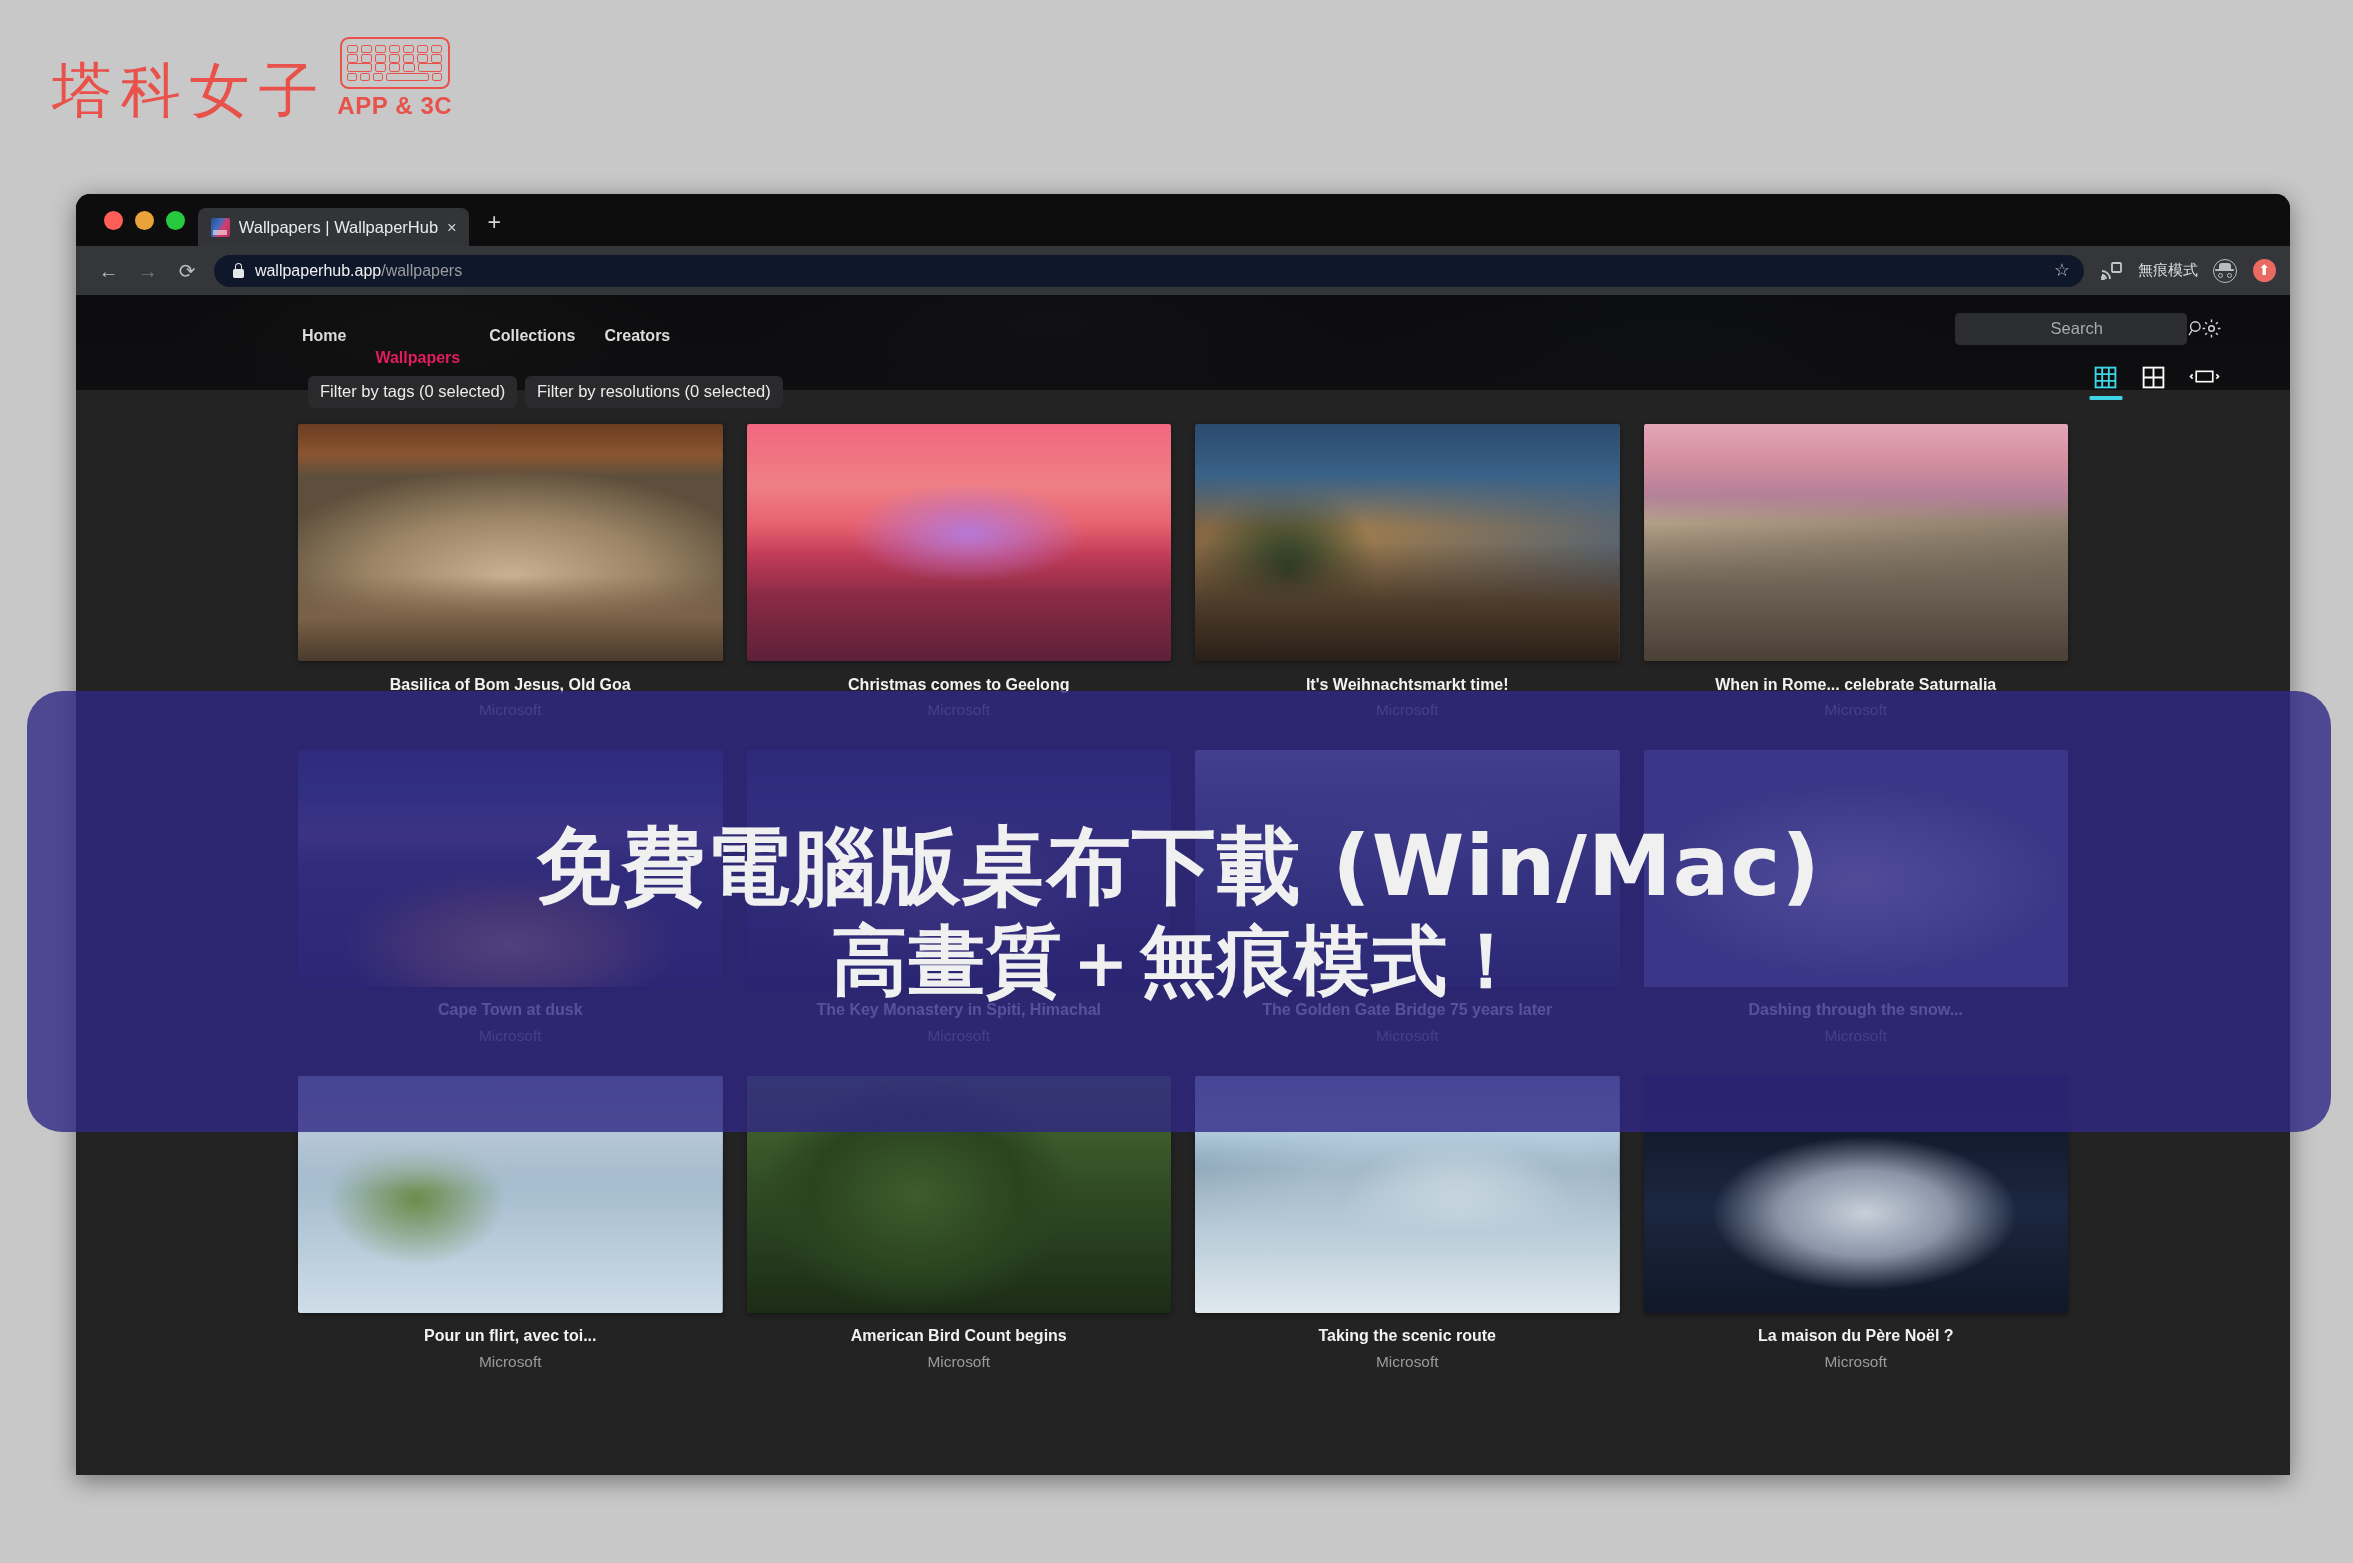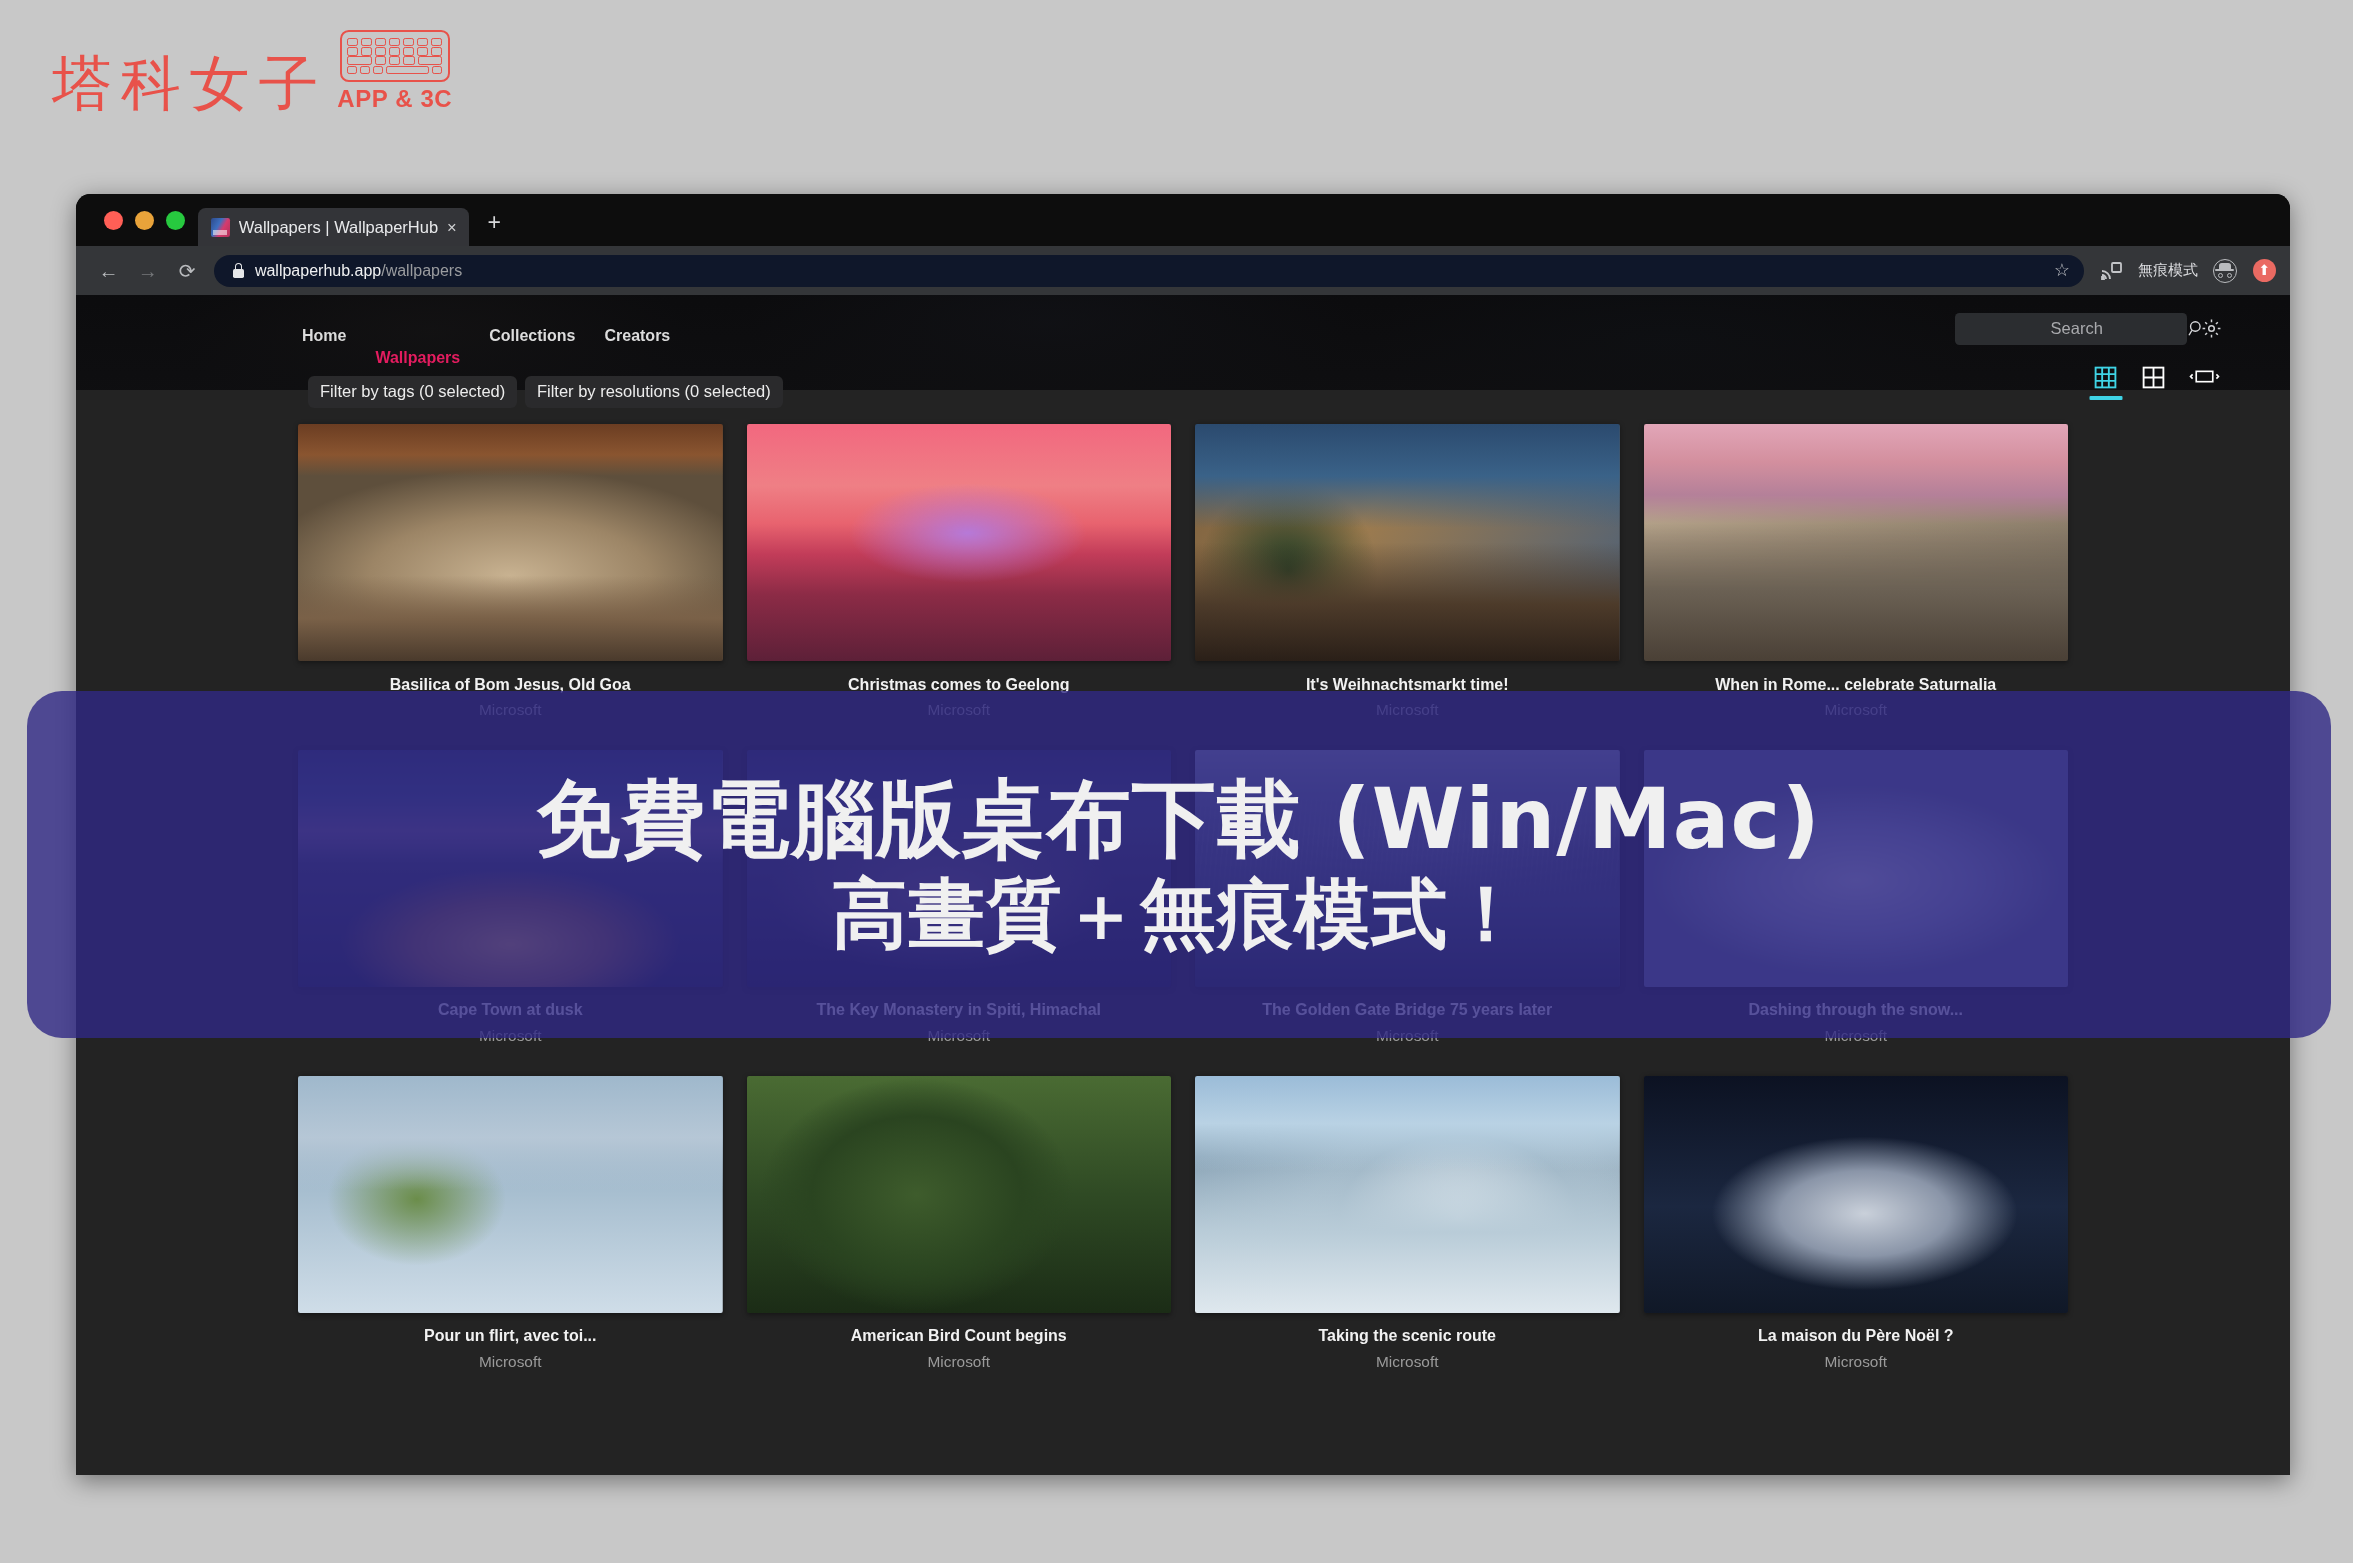--- a/index.html
+++ b/index.html
@@ -13,21 +13,21 @@
   
   #logo {
     position: absolute; left: 52px; top: 30px;
     display: flex; align-items: flex-end; gap: 10px;
   }
   #logo-cn {
     color: #e8524a; font-size: 60px; line-height: 1;
     letter-spacing: 8.8px; font-weight: 400;
     font-family: "DejaVu Sans", sans-serif;
   }
-  #logo-right { display: flex; flex-direction: column; align-items: center; gap: 3.3px; }
+  #logo-right { display: flex; flex-direction: column; align-items: center; gap: 3.3px; margin-top: 7px; }
   .kb-frame {
     width: 110px; height: 52px; border: 2.8px solid #e8524a;
     border-radius: 8.8px; padding: 6px 5.5px;
     display: flex; flex-direction: column; justify-content: space-between;
   }
   .kb-row { display: flex; gap: 2.8px; justify-content: center; }
   .kb-key { flex: 1; height: 8.3px; border: 1.7px solid #e8524a; border-radius: 2.2px; }
   .kb-key.wide { flex: 2.4; }
   .kb-key.space { flex: 5; }
   #logo-sub {
@@ -217,21 +217,21 @@
       linear-gradient(0deg, #dfe8ee 0%, #b9ccd8 34%, transparent 66%),
       radial-gradient(40% 50% at 62% 60%, #e2eaf0 0%, #9fb6c6 70%, transparent 100%),
       linear-gradient(130deg, #7e99ad 0%, #b3c8d6 55%, #8aa2b4 100%); }
   .t12 { background-image:
       radial-gradient(50% 45% at 52% 58%, #c9d0da 0%, #8a95a8 40%, transparent 72%),
       linear-gradient(0deg, #101827 0%, #1b2740 45%, #0c1222 100%); }
 
   
   #overlay {
     position: absolute; left: 26.5px; top: 691px;
-    width: 2304px; height: 347px;
+    width: 2304px; height: 441px;
     background: rgba(47, 40, 133, .80);
     border-radius: 35px;
     display: flex; flex-direction: column;
     align-items: center; justify-content: center; gap: 8.8px;
   }
   .ov-line {
     color: #f0f0f0; font-weight: 700; text-align: center;
     font-family: "DejaVu Sans", sans-serif;
     white-space: nowrap; line-height: 1.08;
   }

